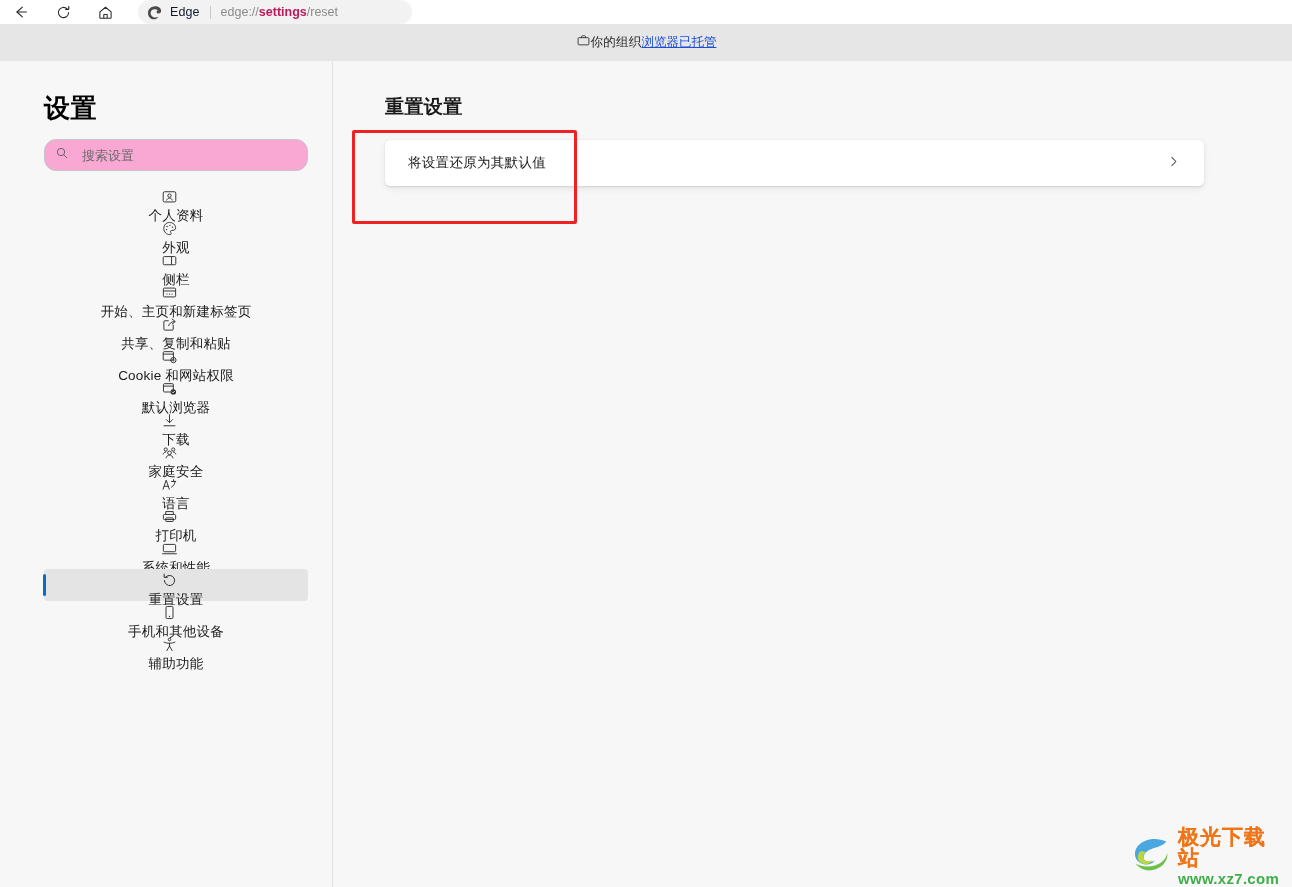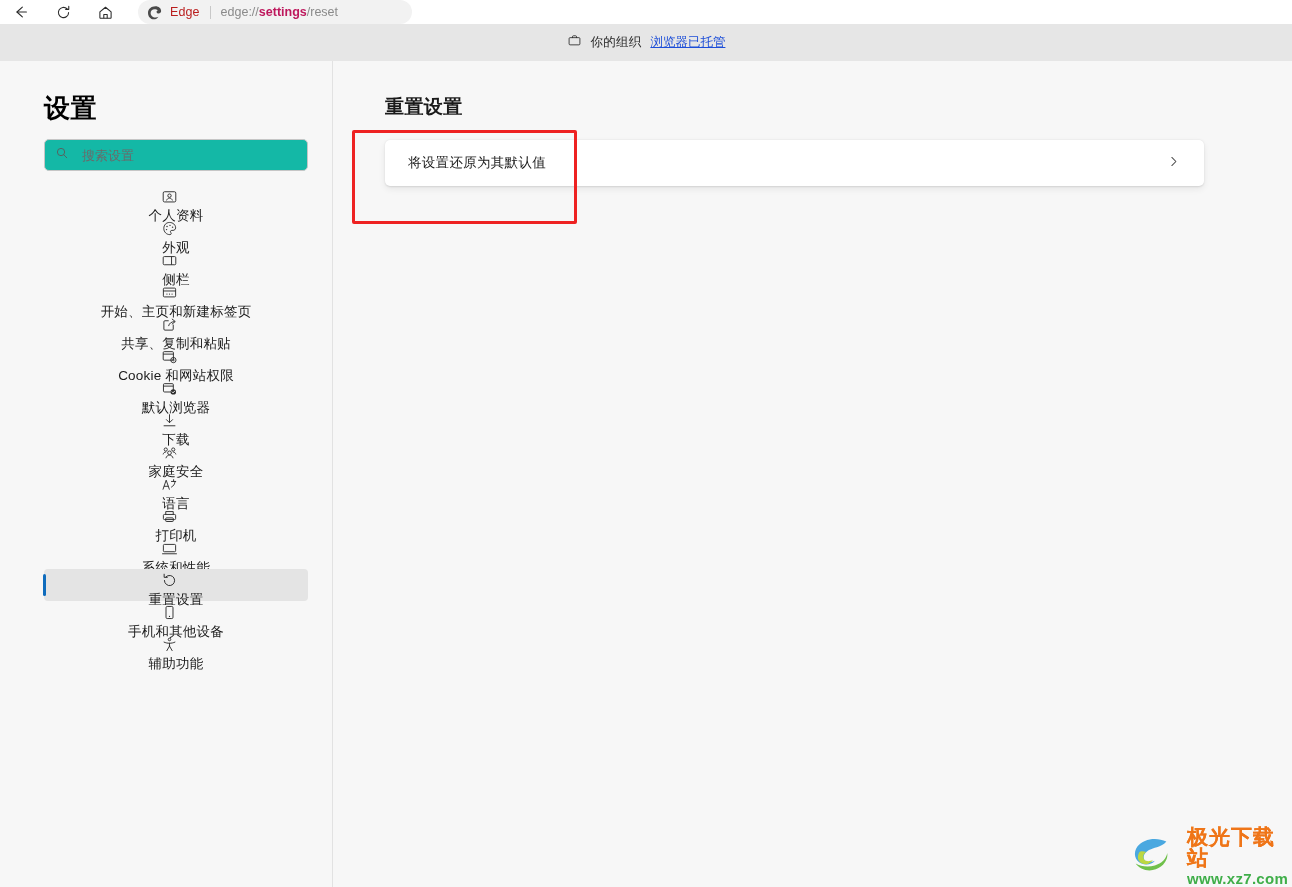--- a/index.html
+++ b/index.html
@@ -24,57 +24,57 @@
   .nav-btn svg{display:block;}
   .omnibox{
     margin-left:12px;
     height:24px;display:flex;align-items:center;
     background:#f2f2f2;border-radius:12px;
     padding:0 14px 0 10px;
     min-width:250px;
   }
   .edge-logo{width:15px;height:15px;margin-right:7px;flex:none;}
   .omni-brand{
-    font-size:12.5px;color:#b91c1c;letter-spacing:.1px;
+    font-size:12.5px;color:#0f172a;letter-spacing:.1px;
   }
   .omni-sep{
     display:inline-block;width:1px;height:13px;background:#c8c8c8;
     margin:0 10px;vertical-align:-2px;
   }
   .omni-url{font-size:12.5px;color:#8a8a8a;white-space:nowrap;}
   .omni-url .host{color:#be185d;font-weight:bold;}
 
   
   .banner{
     position:absolute;left:0;top:24px;width:1292px;height:37px;
     background:#e6e6e6;
     display:flex;align-items:center;justify-content:center;
   }
-  .banner-inner{display:flex;align-items:center;gap:9px;}
+  .banner-inner{display:flex;align-items:center;}
   .banner-text{font-size:12.5px;color:#262626;letter-spacing:.2px;}
   .banner-link{font-size:12.5px;color:#1d4ed8;text-decoration:underline;cursor:pointer;text-align:center;}
 
   
   .page{
     position:absolute;left:0;top:61px;width:1292px;height:826px;
     background:#f7f7f7;
   }
   .sidebar{
     position:absolute;left:0;top:0;width:333px;height:826px;
     background:#f7f7f7;
     border-right:1px solid #e2e2e2;
     box-sizing:border-box;
   }
   .settings-title{
     position:absolute;left:44px;top:30px;
     font-size:26px;font-weight:bold;color:#000000;letter-spacing:.5px;
   }
   .search-wrap{
     position:absolute;left:44px;top:78px;width:264px;height:32px;
-    background:#14b8a6;border:1px solid #c6c6c6;border-radius:5px;
+    background:#f9a8d4;border:1px solid #c6c6c6;border-radius:12px;
     box-sizing:border-box;display:flex;align-items:center;padding:0 10px;
   }
   .search-wrap svg{flex:none;margin-right:11px;}
   .search-input{
     border:none;outline:none;background:transparent;
     font-family:inherit;font-size:13px;color:#1a1a1a;width:100%;
   }
   .search-input::placeholder{color:#6a6a6a;}
 
   .nav-list{position:absolute;left:0;top:124px;width:333px;}
@@ -119,21 +119,21 @@
     position:absolute;left:352px;top:130px;width:225px;height:94px;
     border:3px solid #ee2222;border-radius:2px;
     box-sizing:border-box;pointer-events:none;
   }
 
   
   .watermark{
     position:absolute;left:1128px;top:831px;width:152px;height:50px;
     display:flex;align-items:center;
   }
-  .wm-text{margin-left:13px;line-height:1;}
+  .wm-text{margin-left:4px;line-height:1;}
   .wm-cn{
     font-size:21px;font-weight:bold;color:#f0761a;letter-spacing:1px;
     display:block;
     background:linear-gradient(90deg,#f2861c,#ef6a14);
     -webkit-background-clip:text;background-clip:text;color:#ef7518;
   }
   .wm-en{
     display:block;font-size:15px;font-weight:bold;color:#3fae49;
     letter-spacing:.3px;margin-top:3px;
   }

